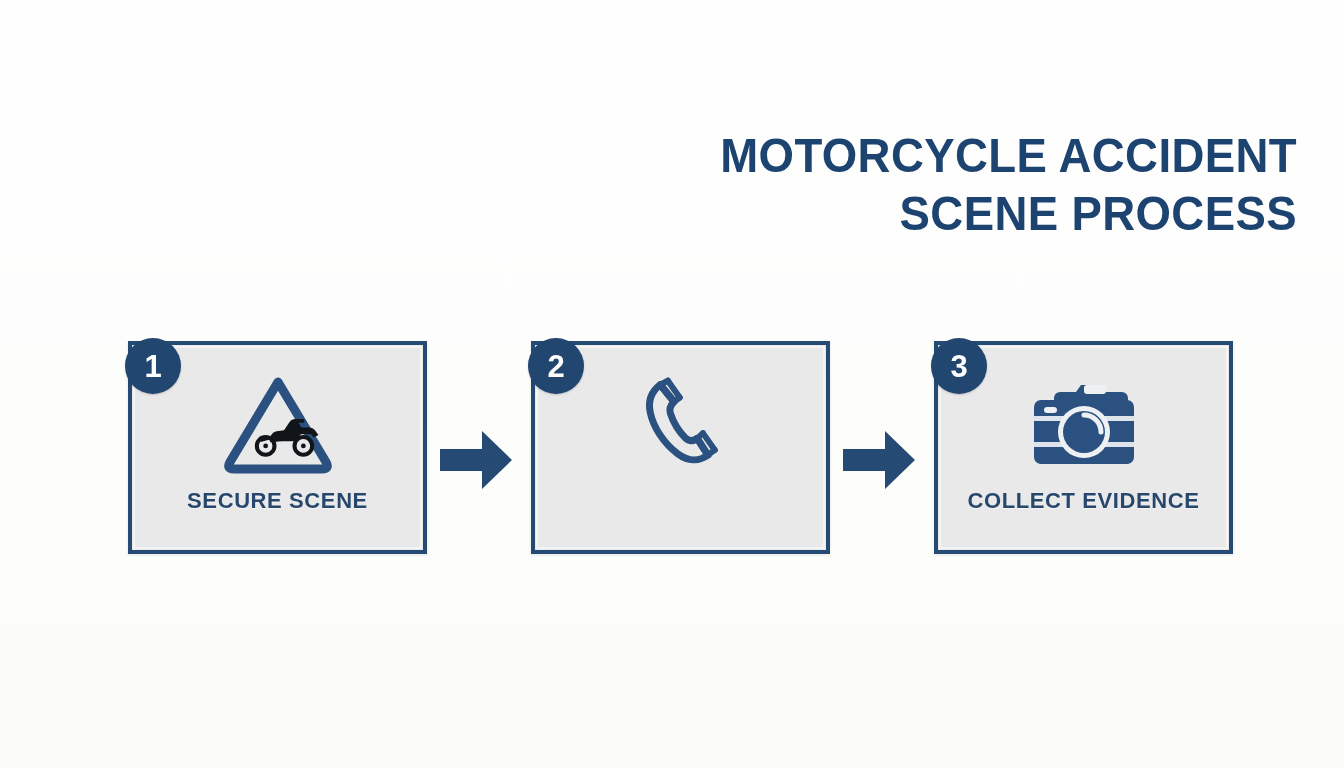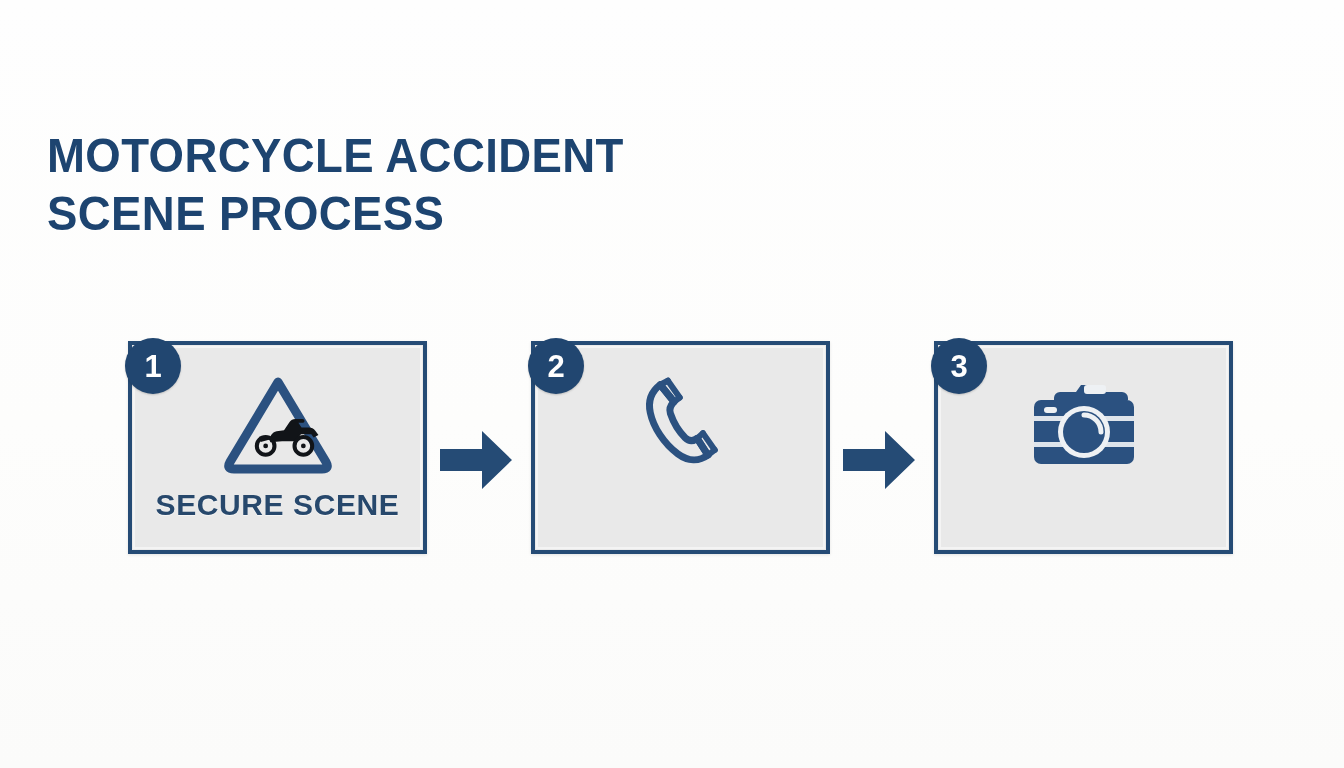--- a/index.html
+++ b/index.html
@@ -18,21 +18,21 @@
     position: absolute;
     inset: 0;
     background: linear-gradient(180deg, #fefefe 0%, #fdfdfc 55%, #fbfbfa 100%);
   }
   
   .title-block {
     position: absolute;
     top: 126px;
     left: 0;
     width: 1344px;
-    text-align: left;
+    text-align: right;
   }
   .title-line {
     color: #1d4470;
     font-family: "Liberation Sans Narrow", "Liberation Sans", sans-serif;
     font-weight: 700;
     font-size: 49px;
     letter-spacing: 0.4px;
     line-height: 58px;
     white-space: nowrap;
     transform: scaleX(0.93);
@@ -99,21 +99,21 @@
   }
   .card-label {
     position: absolute;
     left: 0;
     top: 143px;
     width: 100%;
     text-align: center;
     color: #27486c;
     font-family: "Liberation Sans Narrow", "Liberation Sans", sans-serif;
     font-weight: 700;
-    font-size: 30px;
+    font-size: 22px;
     letter-spacing: 0.6px;
     white-space: nowrap;
     z-index: 2;
     text-shadow: 0 1px 0 rgba(255,255,255,0.55);
   }
   
   .arrow {
     position: absolute;
     top: 88px;
     width: 72px;
@@ -200,16 +200,17 @@
           <rect x="58" y="9" width="22" height="9" rx="3" fill="#eef1f4"></rect>
           <rect x="8" y="24" width="100" height="64" rx="7" fill="#2b5180"></rect>
           <rect x="8" y="40" width="100" height="5" fill="#eef1f4" opacity="0.92"></rect>
           <rect x="8" y="66" width="100" height="5" fill="#eef1f4" opacity="0.92"></rect>
           <circle cx="58" cy="56" r="26" fill="#eef1f4"></circle>
           <circle cx="58" cy="56" r="21" fill="#2b5180"></circle>
           <path d="M58 39 a17 17 0 0 1 17 17" fill="none" stroke="#eef1f4" stroke-width="5" stroke-linecap="round"></path>
           <rect x="18" y="31" width="13" height="6" rx="3" fill="#eef1f4"></rect>
         </svg>
       </div>
+      <div class="card-label">COLLECT EVIDENCE</div>
     </div>
 
   </div>
 </div>
 
 </body></html>

